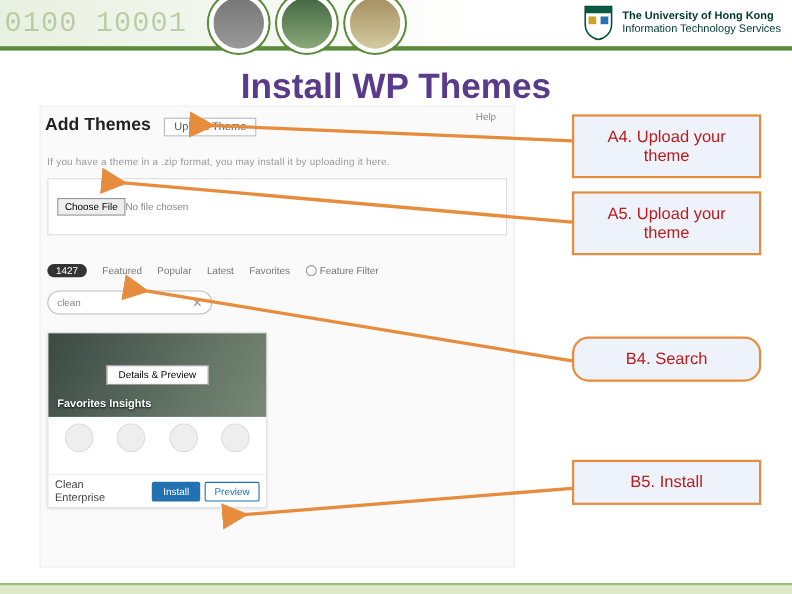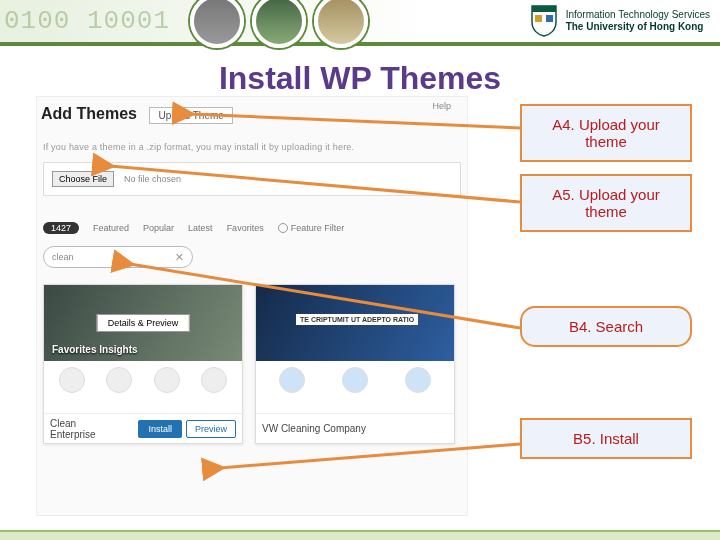--- a/index.html
+++ b/index.html
@@ -11,21 +11,21 @@
   .c1{background:linear-gradient(#777,#999);} .c2{background:linear-gradient(#446644,#88aa77);} .c3{background:linear-gradient(#a59060,#d4c9a0);}
   .logo { position:absolute; right:10px; top:4px; display:flex; align-items:center; gap:8px; }
   .shield{width:28px;height:34px;}
   .logotext{font-size:10px; color:#003a2e; line-height:1.2;}
   .title { text-align:center; font-size:32px; font-weight:bold; color:#5a3a8a; margin-top:14px; }
   .content { position:absolute; left:36px; top:96px; width:432px; height:420px; background:#fafafa; border:1px solid #eee; }
   .addthemes{font-size:16px; font-weight:600; color:#222; padding:8px 0 0 4px; display:inline-block;}
   .uploadbtn{display:inline-block; border:1px solid #bbb; padding:2px 8px; font-size:10px; color:#555; margin-left:8px; background:#fff;}
   .helptxt{position:absolute; right:16px; top:4px; font-size:9px; color:#888;}
   .instr{font-size:9px; color:#999; margin:18px 0 10px 6px; letter-spacing:.2px;}
-  .filebox{border:1px solid #ddd; background:#fff; padding:6px 8px; margin:4px 6px 20px 6px; height:34px; display:flex; align-items:center; gap:10px;}
+  .filebox{border:1px solid #ddd; background:#fff; padding:6px 8px; margin:4px 6px 20px 6px; height:52px; display:flex; align-items:center; }
   .choosebtn{border:1px solid #999; font-size:9px; padding:2px 6px; background:#eee;}
   .nofile{font-size:9px; color:#888;}
   .tabrow{display:flex; align-items:center; gap:14px; padding:6px 6px; font-size:9px; color:#777;}
   .countbadge{background:#333;color:#fff;border-radius:9px;padding:1px 8px;font-size:9px;}
   .gearlabel{display:flex;align-items:center;gap:3px;}
   .gear{width:10px;height:10px;border:1px solid #999;border-radius:50%;}
   .searchpill{margin:6px; border:1px solid #bbb; border-radius:14px; width:150px; height:22px; display:flex; align-items:center; justify-content:space-between; padding:0 8px; font-size:9px; color:#888; background:#fff;}
   .closex{color:#999; font-size:11px;}
   .themes{display:flex; gap:12px; padding:10px 6px;}
   .card{width:200px; height:160px; border:1px solid #ddd; background:#fff; box-shadow:0 1px 3px rgba(0,0,0,.1); position:relative;}
@@ -55,22 +55,22 @@
     <div class="circ c3"></div>
   </div>
   <div class="logo">
     <svg class="shield" viewBox="0 0 28 34">
         <path d="M2 2h24v16c0 8-6 13-12 14C8 31 2 26 2 18V2z" fill="#fff" stroke="#004b3a" stroke-width="1.4"></path>
         <path d="M2 2h24v6H2z" fill="#0a5a44"></path>
         <rect x="5" y="11" width="7" height="7" fill="#c9a227"></rect>
         <rect x="16" y="11" width="7" height="7" fill="#2a6fb0"></rect>
       </svg>
     <div class="logotext">
+      <div style="font-weight:600">The University of Hong Kong</div>
       <div>Information Technology Services</div>
-      <div style="font-weight:600">The University of Hong Kong</div>
     </div>
   </div>
 </div>
 
 <h1 class="title">Install WP Themes</h1>
 
 <div class="content">
   <span class="helptxt">Help</span>
   <span class="addthemes">Add Themes</span>
   <span class="uploadbtn">Upload Theme</span>
@@ -107,33 +107,20 @@
           <div class="miniicon"></div>
         </div>
       <div class="cardfoot">
         <span>Clean Enterprise</span>
         <span class="footbtns">
           <button class="installbtn">Install</button>
           <button class="previewbtn">Preview</button>
         </span>
       </div>
     </div>
-    <div class="card card2">
-      <div class="cardimg">
-        <div class="unlock" style="font-size:7px;left:40px;bottom:36px;background:#fff;color:#333;padding:2px 4px;text-shadow:none">TE CRIPTUMIT UT ADEPTO RATIO</div>
-      </div>
-      <div class="cardbody">
-          <div class="miniicon" style="background:#cfe3f7"></div>
-          <div class="miniicon" style="background:#cfe3f7"></div>
-          <div class="miniicon" style="background:#cfe3f7"></div>
-        </div>
-      <div class="cardfoot">
-        <span>VW Cleaning Company</span>
-      </div>
-    </div>
   </div>
 </div>
 
 <div class="callout" id="co1">A4. Upload your theme</div>
 <div class="callout" id="co2">A5. Upload your theme</div>
 <div class="callout" id="co3">B4. Search</div>
 <div class="callout" id="co4">B5. Install</div>
 
 <svg class="arrow" style="left:190px;top:108px;width:330px;height:30px">
     <defs>

